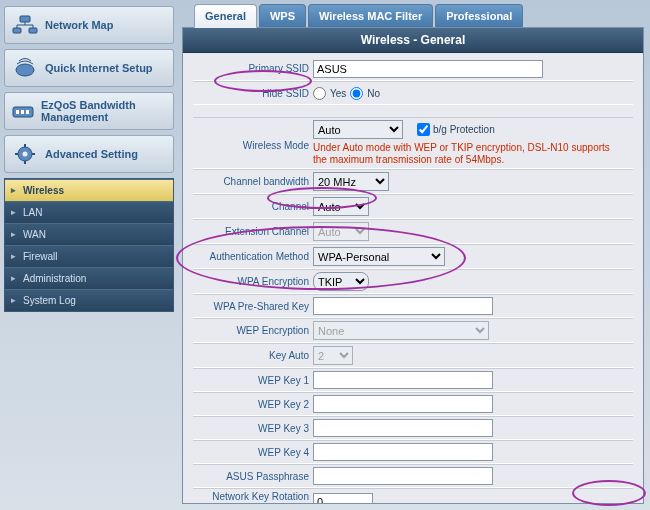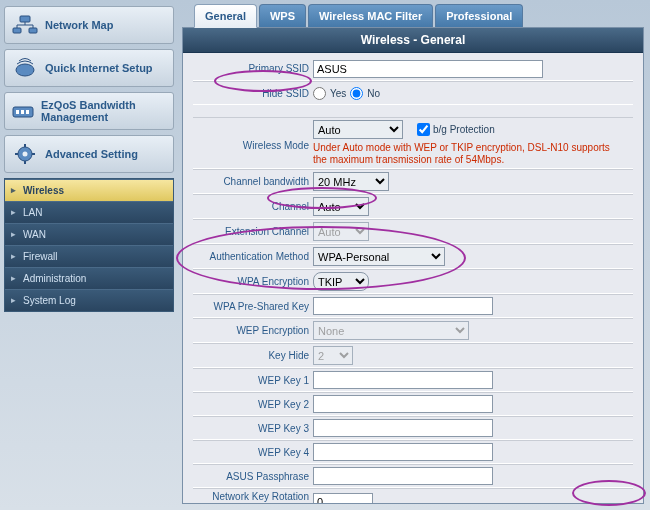--- a/index.html
+++ b/index.html
@@ -301,26 +301,26 @@
         <div class="row">
           <div class="row-label">WPA Pre-Shared Key</div>
           <div class="row-field">
               <input type="text" class="mid" value="" style="">
             </div>
         </div>
 
         <div class="row">
           <div class="row-label">WEP Encryption</div>
           <div class="row-field">
-              <select disabled="" style="width:156px;"><option>None</option></select>
-            </div>
-        </div>
-
-        <div class="row">
-          <div class="row-label">Key Hide</div>
+              <select disabled="" style="width:176px;"><option>None</option></select>
+            </div>
+        </div>
+
+        <div class="row">
+          <div class="row-label">Key Auto</div>
           <div class="row-field">
               <select disabled="" style="width:40px;"><option>2</option></select>
             </div>
         </div>
 
         <div class="row">
           <div class="row-label">WEP Key 1</div>
           <div class="row-field">
               <input type="text" class="mid" disabled="" style="">
             </div>

